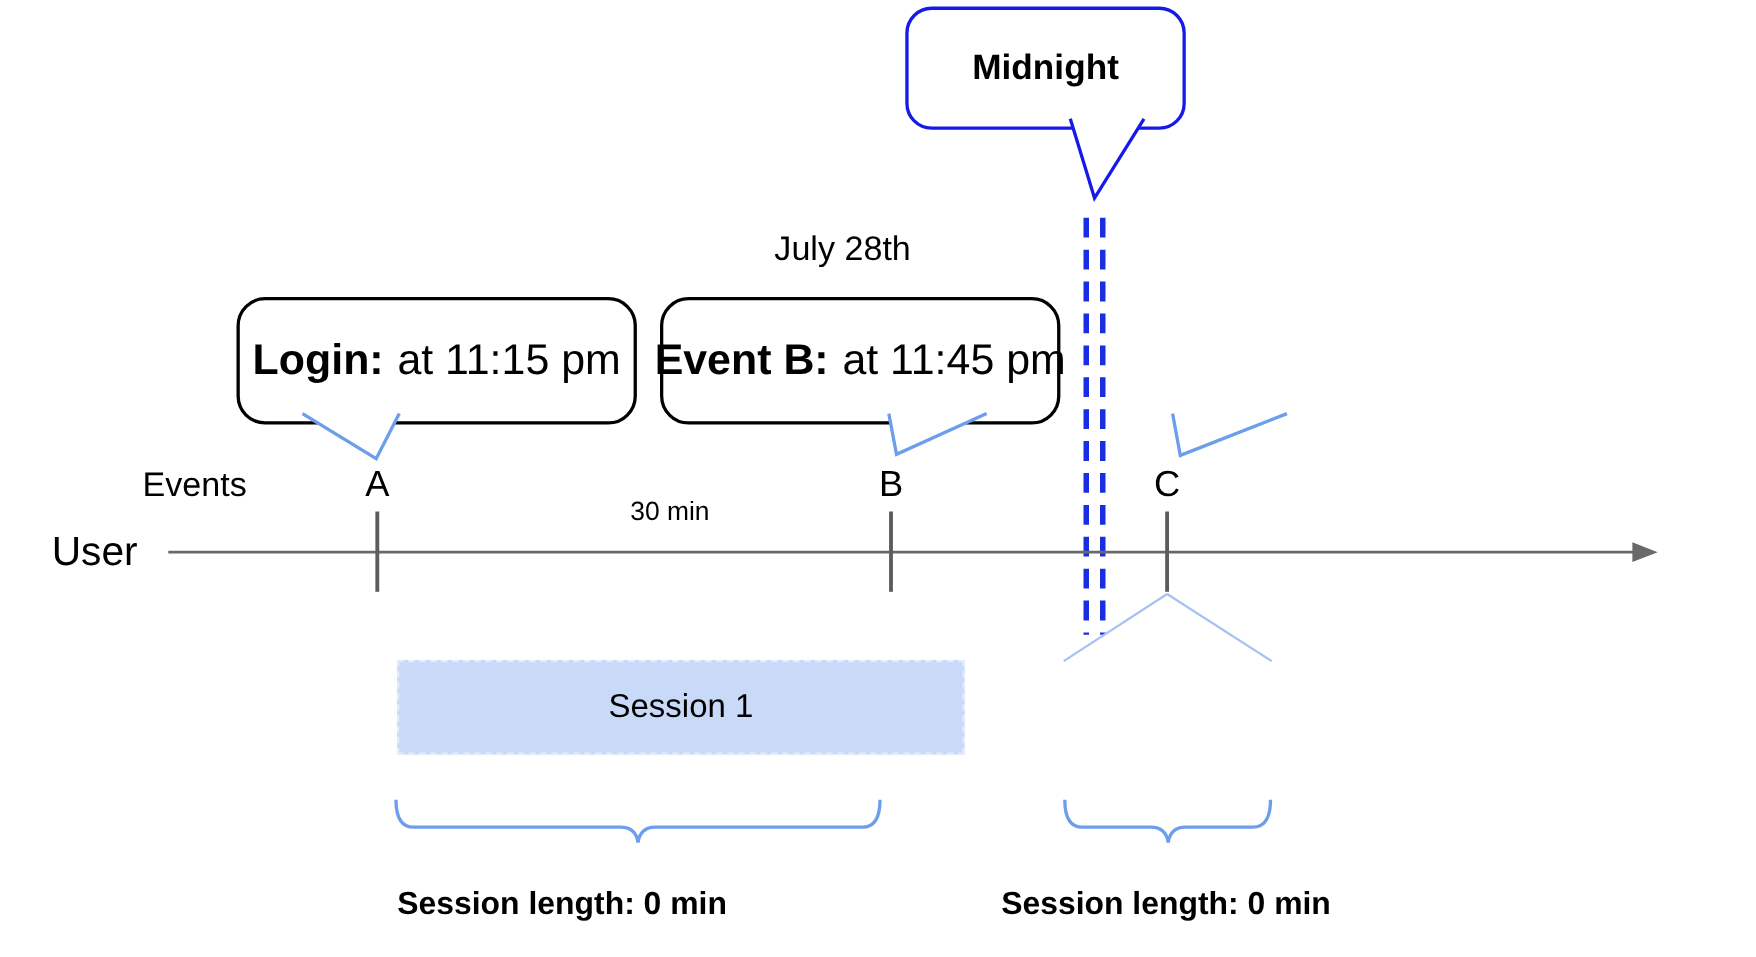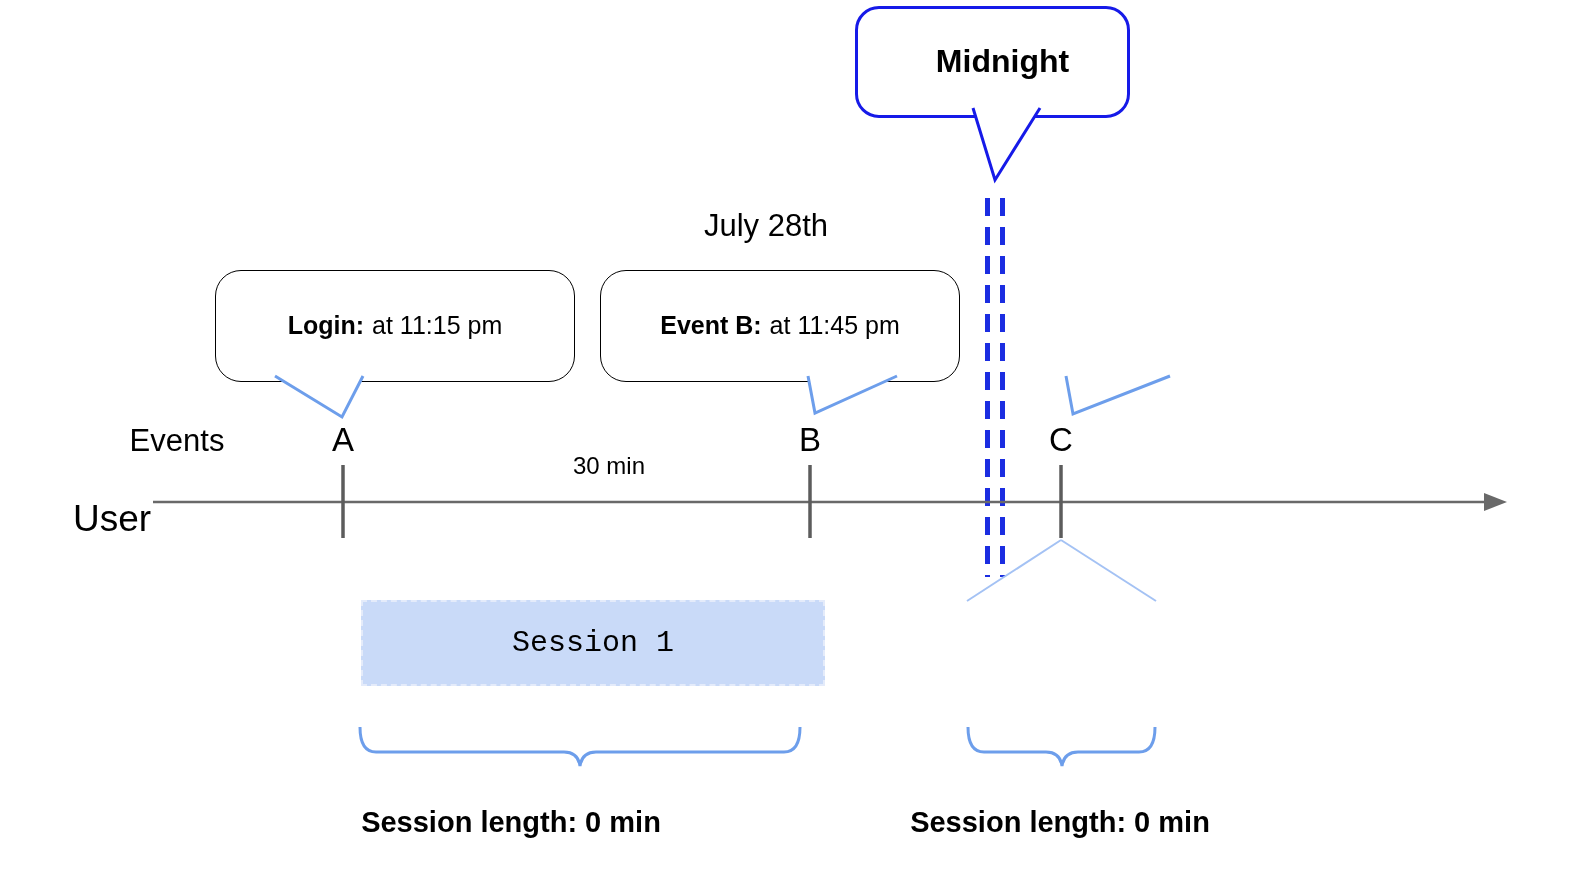--- a/index.html
+++ b/index.html
@@ -2,49 +2,49 @@
 <html><head>
 <meta charset="utf-8">
 <style>
   html,body{margin:0;padding:0;background:#fff;}
   #canvas{
     position:relative;width:1596px;height:870px;background:#ffffff;overflow:hidden;
     font-family:"Liberation Sans",sans-serif;color:#000;
   }
   
   .bubble{
-    position:absolute;background:#fff;border:1px solid #000000;border-radius:26px;
+    position:absolute;background:#fff;border:3px solid #000000;border-radius:26px;
     display:flex;align-items:center;justify-content:center;
-    font-size:25px;line-height:1.1;z-index:2;white-space:nowrap;
+    font-size:39px;line-height:1.1;z-index:2;white-space:nowrap;
   }
   .bubble .time{margin-left:.32em;font-weight:400;}
   .bubble b{font-weight:700;}
   .bubble.dark{border-color:#161ae8;border-width:3px;border-radius:24px;font-weight:700;font-size:32px;}
   
   .lbl{position:absolute;z-index:1;text-align:center;}
   .date-lbl{font-size:31px;}
   .tick-lbl{font-size:33px;}
   .events-lbl{font-size:31px;}
-  .user-lbl{font-size:37px;text-align:center;margin-top:17px;}
+  .user-lbl{font-size:37px;text-align:left;}
   .interval-lbl{font-size:24px;}
   .length-lbl{font-size:29px;font-weight:bold;}
   
   .session-box{
     position:absolute;background:#c9daf8;border:2px dashed #e4ebfa;box-sizing:border-box;
     display:flex;align-items:center;justify-content:center;font-size:30px;z-index:1;
   }
   
   #lines{position:absolute;left:0;top:0;z-index:3;pointer-events:none;}
 </style>
 </head>
 <body>
 
 <div id="canvas">
 
-  <div class="bubble dark" style="left:855px;top:6px;width:249px;height:106px;padding-left:20px;">
+  <div class="bubble dark" style="left:823px;top:6px;width:249px;height:106px;">
     <b>Midnight</b>
   </div>
 
   <div class="bubble" style="left:215px;top:270px;width:358px;height:110px;">
     <b>Login:</b>
     <span class="time">at 11:15 pm</span>
   </div>
 
   <div class="bubble" style="left:600px;top:270px;width:358px;height:110px;">
     <b>Event B:</b>
@@ -56,21 +56,21 @@
 
   <div class="lbl events-lbl" style="left:117px;top:423px;width:120px;">Events</div>
   <div class="lbl tick-lbl" style="left:313px;top:421px;width:60px;">A</div>
   <div class="lbl tick-lbl" style="left:780px;top:421px;width:60px;">B</div>
   <div class="lbl tick-lbl" style="left:1031px;top:421px;width:60px;">C</div>
 
   <div class="lbl interval-lbl" style="left:525px;top:452px;width:120px;text-align:right;">30 min</div>
 
   <div class="lbl user-lbl" style="left:47px;top:481px;width:130px;">User</div>
 
-  <div class="session-box" style="left:361px;top:600px;width:464px;height:86px;font-family:Liberation Mono, monospace;">
+  <div class="session-box" style="left:361px;top:600px;width:516px;height:86px;">
     <span>Session 1</span>
   </div>
 
   <div class="lbl length-lbl" style="left:336px;top:806px;width:350px;">Session length: 0 min</div>
   <div class="lbl length-lbl" style="left:885px;top:806px;width:350px;">Session length: 0 min</div>
 
   <svg id="lines" width="1596" height="870" viewBox="0 0 1596 870">
 
     <line x1="987.5" y1="198" x2="987.5" y2="577" stroke="#1b2de1" stroke-width="5" stroke-dasharray="18 11"></line>
     <line x1="1002.5" y1="198" x2="1002.5" y2="577" stroke="#1b2de1" stroke-width="5" stroke-dasharray="18 11"></line>

